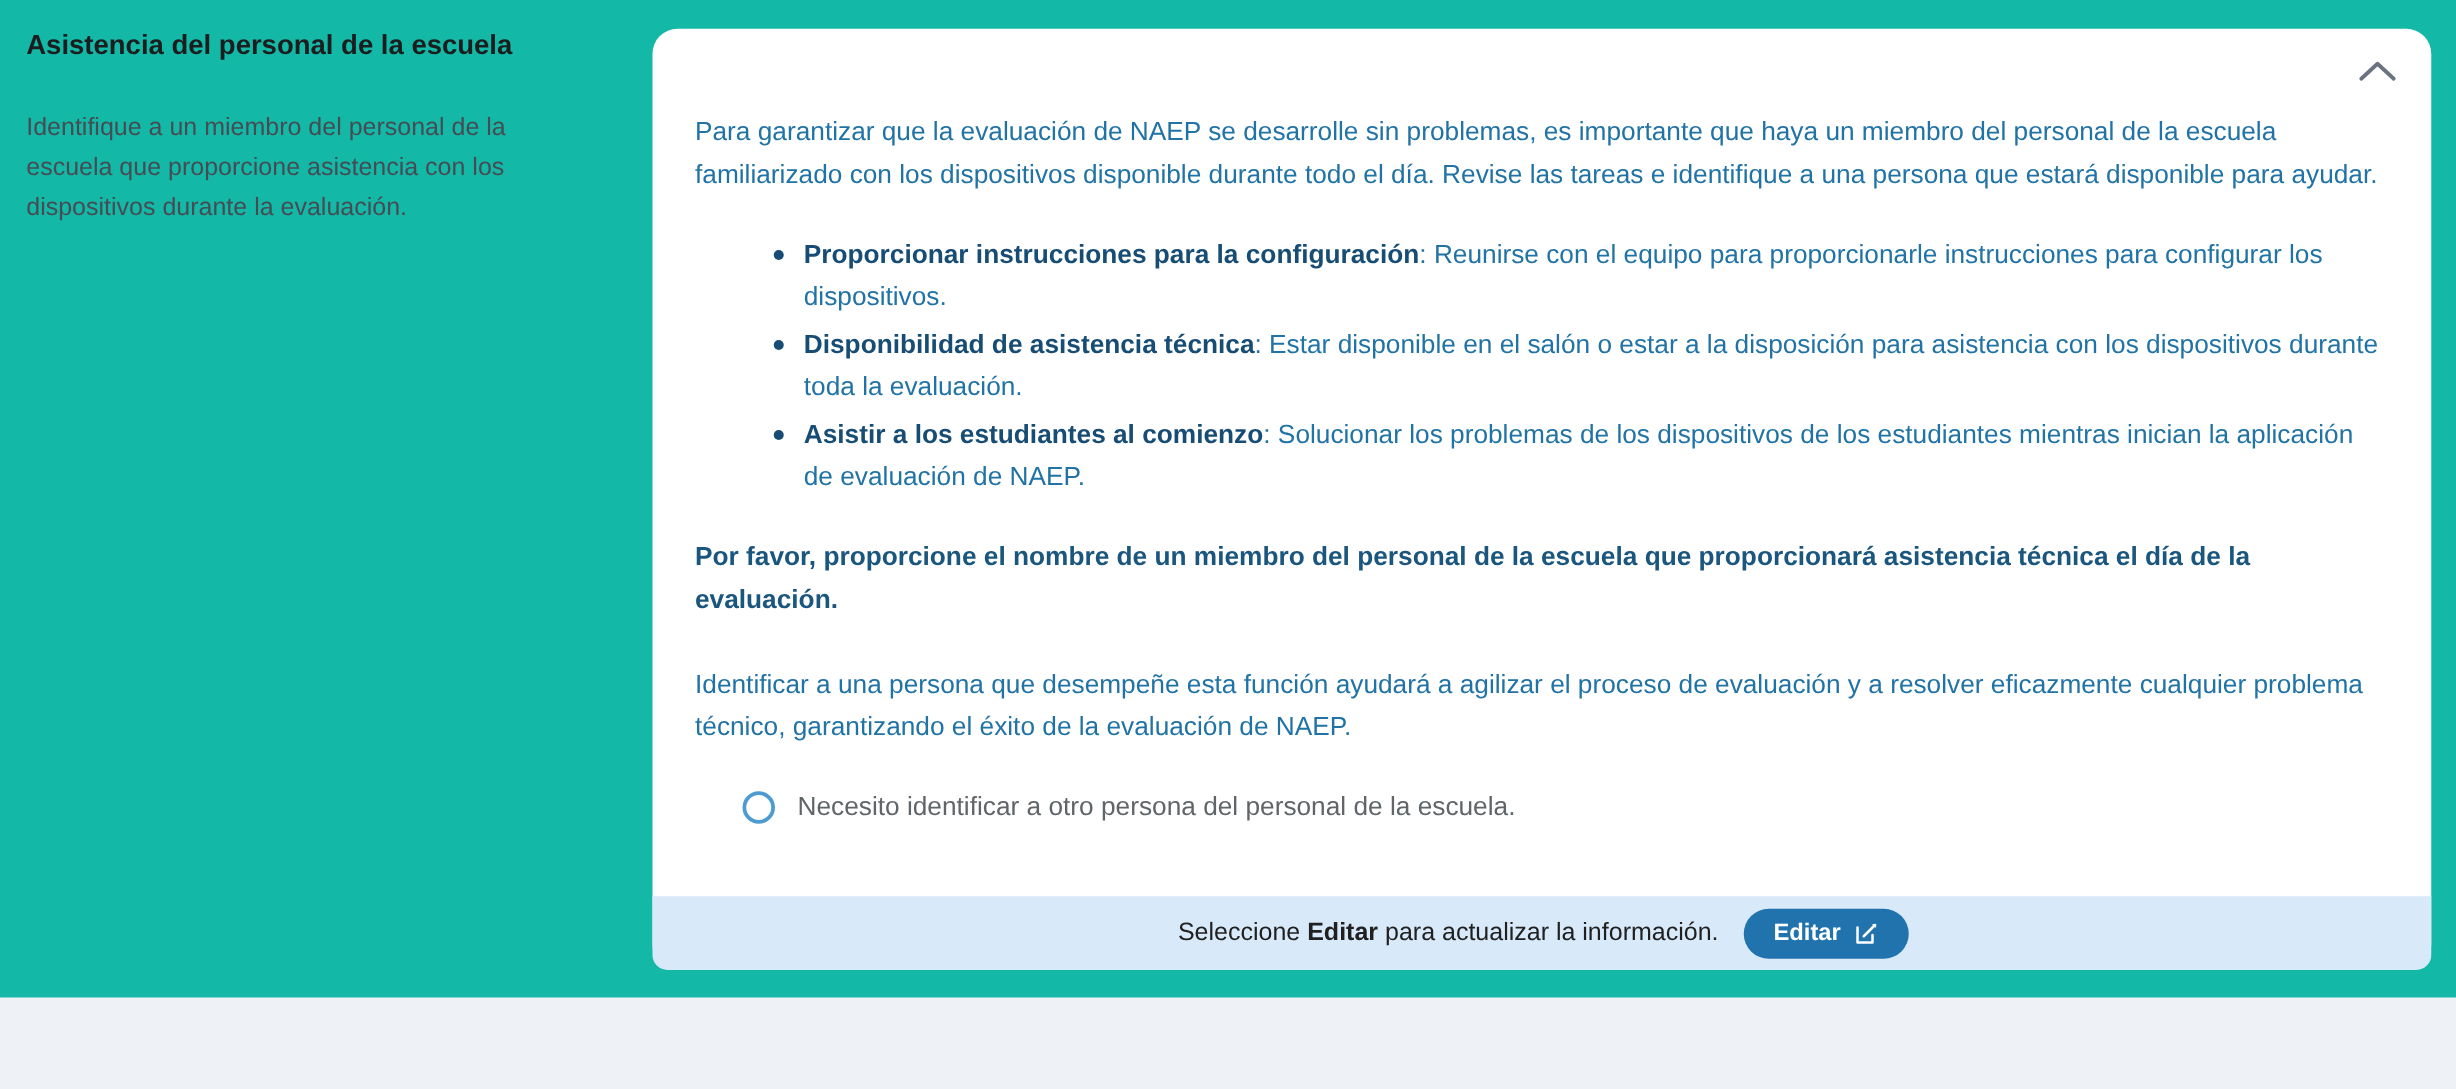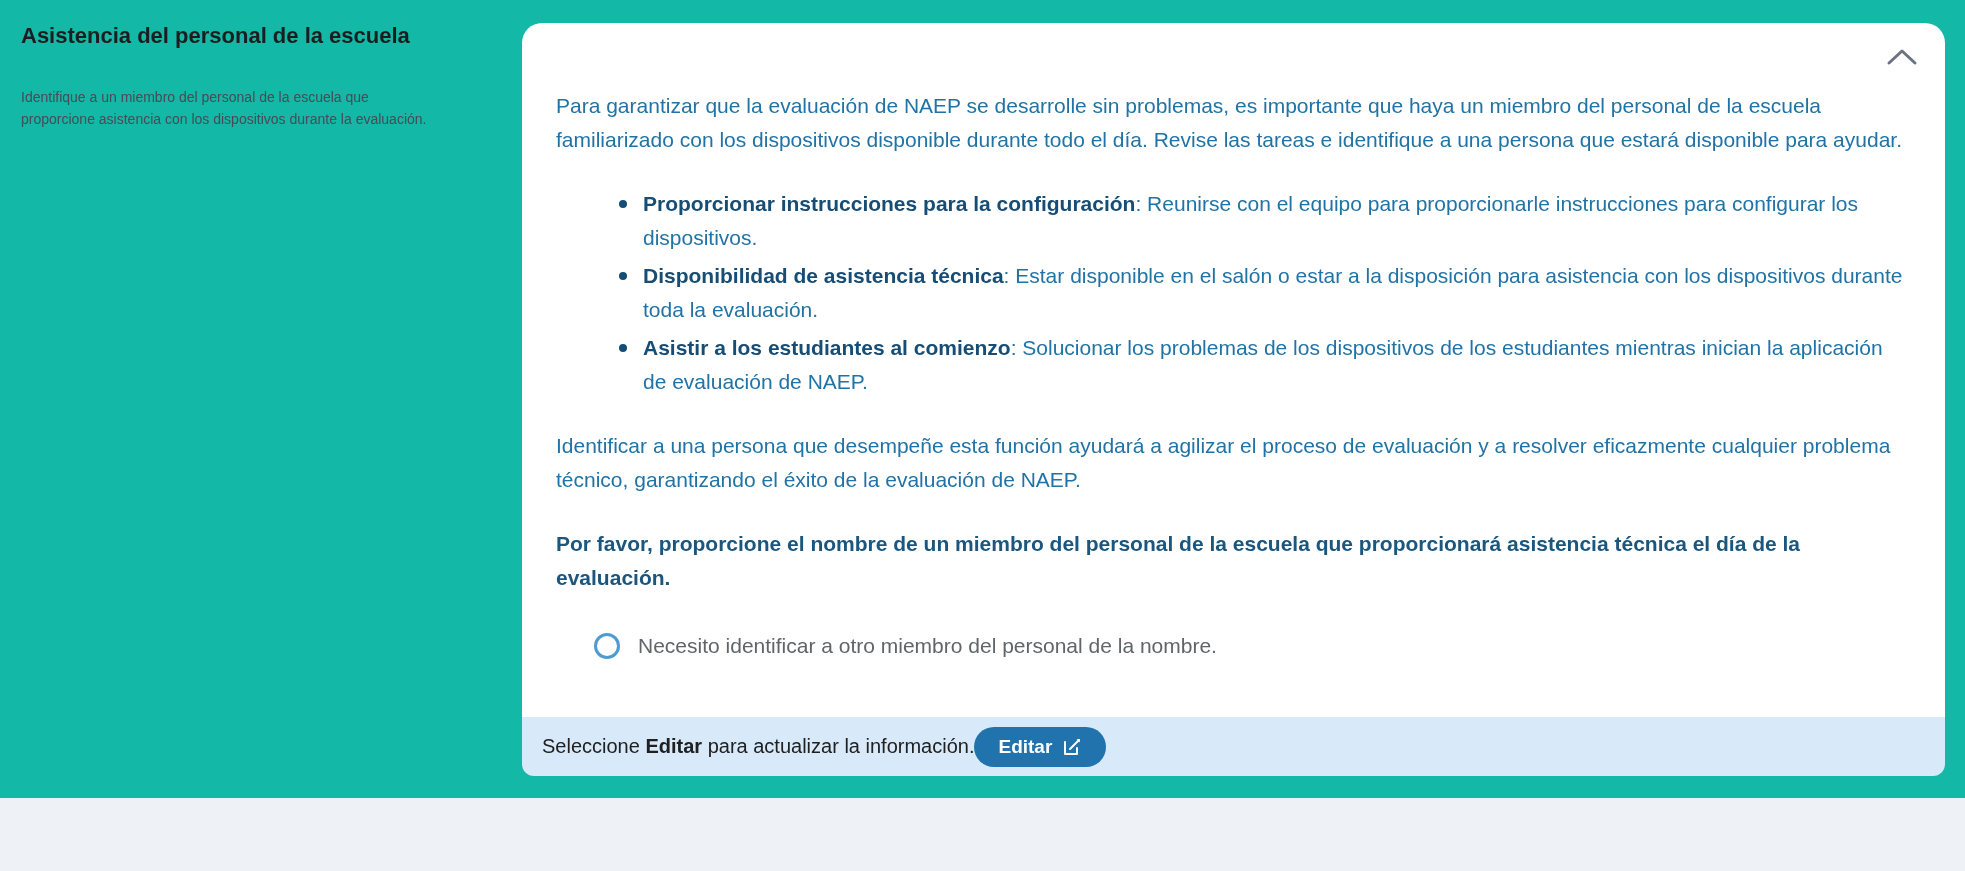--- a/index.html
+++ b/index.html
@@ -25,21 +25,21 @@
     width: 420px;
   }
   .sidebar-title {
     font-size: 22px;
     font-weight: 700;
     color: #1c1d1f;
     line-height: 1.25;
   }
   .sidebar-desc {
     margin-top: 36px;
-    font-size: 14px;
+    font-size: 20px;
     color: #454c54;
     line-height: 1.62;
   }
 
   
   .card {
     position: absolute;
     left: 522px;
     top: 23px;
     width: 1423px;
@@ -121,21 +121,22 @@
     cursor: pointer;
   }
 
   
   .card-footer {
     background: #d8eafa;
     border-radius: 0 0 12px 12px;
     height: 59px;
     display: flex;
     align-items: center;
-    justify-content: flex-start;
+    justify-content: center;
+    gap: 20px;
     padding: 0 18px 0 20px;
   }
   .footer-hint {
     font-size: 20px;
     color: #202020;
   }
   .footer-hint b { font-weight: 700; }
   .edit-btn {
     display: inline-flex;
     align-items: center;
@@ -184,27 +185,27 @@
           <span class="task-lead">Proporcionar instrucciones para la configuración</span><span>: Reunirse con el equipo para proporcionarle instrucciones para configurar los dispositivos.</span>
         </li>
         <li>
           <span class="task-lead">Disponibilidad de asistencia técnica</span><span>: Estar disponible en el salón o estar a la disposición para asistencia con los dispositivos durante toda la evaluación.</span>
         </li>
         <li>
           <span class="task-lead">Asistir a los estudiantes al comienzo</span><span>: Solucionar los problemas de los dispositivos de los estudiantes mientras inician la aplicación de evaluación de NAEP.</span>
         </li>
       </ul>
 
+      <p class="para prompt">Por favor, proporcione el nombre de un miembro del personal de la escuela que proporcionará asistencia técnica el día de la evaluación.</p>
+
       <p class="para">Identificar a una persona que desempeñe esta función ayudará a agilizar el proceso de evaluación y a resolver eficazmente cualquier problema técnico, garantizando el éxito de la evaluación de NAEP.</p>
-
-      <p class="para prompt">Por favor, proporcione el nombre de un miembro del personal de la escuela que proporcionará asistencia técnica el día de la evaluación.</p>
 
       <div class="radio-row">
         <span class="radio-circle" role="radio" aria-checked="false"></span>
-        <span class="radio-label">Necesito identificar a otro miembro del personal de la nombre.</span>
+        <span class="radio-label">Necesito identificar a otro persona del personal de la escuela.</span>
       </div>
 
     </div>
 
     <div class="card-footer">
       <span class="footer-hint"><span>Seleccione </span><b>Editar</b><span> para actualizar la información.</span></span>
       <button class="edit-btn">
         <span>Editar</span>
         <span>
           <svg width="20" height="20" viewBox="0 0 20 20" fill="none">

